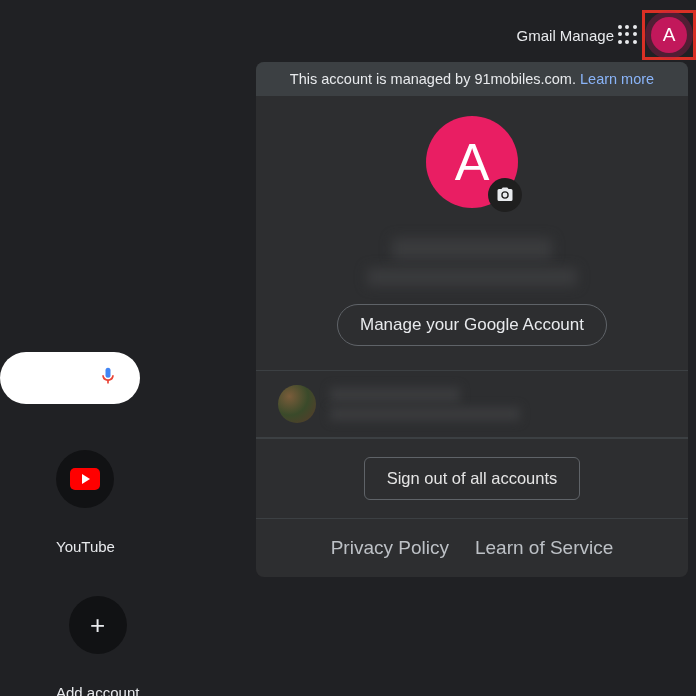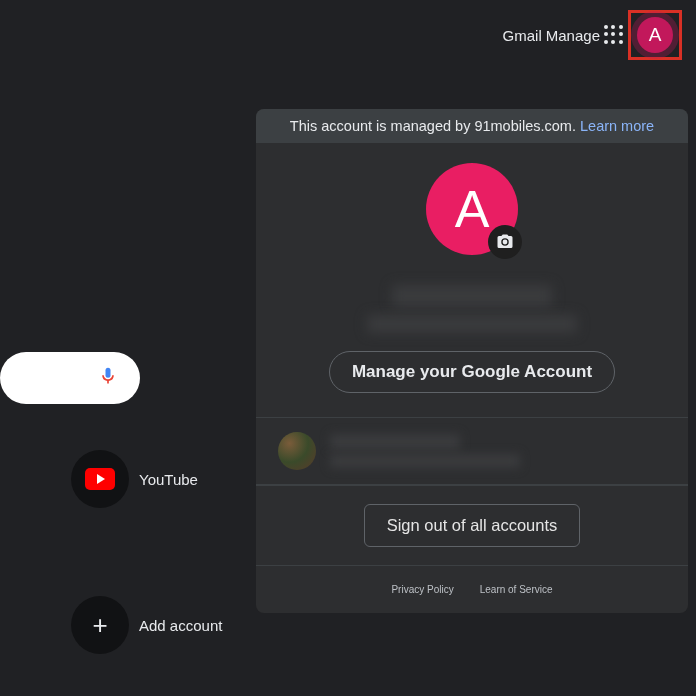--- a/index.html
+++ b/index.html
@@ -10,21 +10,21 @@
       font-family: 'Google Sans', Arial, sans-serif;
       color: #e8eaed;
       overflow: hidden;
       position: relative;
     }
 
     
     .top-nav {
       position: absolute;
       top: 10px;
-      right: 14px;
+      right: 0;
       display: flex;
       align-items: center;
       gap: 4px;
     }
     .nav-link {
       color: #e8eaed;
       font-size: 15px;
       cursor: pointer;
     }
     .apps-grid {
@@ -66,21 +66,20 @@
     
     .account-popup {
       position: absolute;
       top: 62px;
       right: 8px;
       width: 432px;
       background: #2d2e30;
       border-radius: 8px;
       overflow: hidden;
       padding-bottom: 10px;
-      margin-top: 47px;
     }
     .banner {
       background: #3c4043;
       padding: 9px 14px;
       font-size: 14.5px;
       color: #e8eaed;
       text-align: center;
     }
     .banner .learn-more {
       color: #8ab4f8;
@@ -140,21 +139,20 @@
       margin-bottom: 18px;
     }
     .manage-btn {
       border: 1px solid #5f6368;
       border-radius: 22px;
       padding: 10px 22px;
       font-size: 17px;
       color: #e8eaed;
       background: transparent;
       cursor: pointer;
-      font-weight: bold;
     }
     .other-account {
       display: flex;
       align-items: center;
       gap: 14px;
       padding: 14px 22px;
       border-bottom: 1px solid #3c4043;
     }
     .other-avatar {
       width: 38px;
@@ -202,21 +200,21 @@
       background: transparent;
       cursor: pointer;
     }
     .footer-links {
       display: flex;
       justify-content: center;
       gap: 26px;
       padding: 18px 0 8px 0;
     }
     .footer-links span {
-      font-size: 10px;
+      font-size: 19px;
       color: #bdc1c6;
       cursor: pointer;
     }
 
     
     .search-pill {
       position: absolute;
       left: 0;
       top: 352px;
       width: 140px;
@@ -224,25 +222,25 @@
       background: #fff;
       border-radius: 26px;
       display: flex;
       align-items: center;
       justify-content: flex-end;
       padding-right: 22px;
     }
     .mic-icon svg { width: 20px; height: 26px; }
     .shortcut {
       position: absolute;
-      left: 71px;
-      display: flex;
-      flex-direction: row;
-      align-items: center;
-      gap: 10px;
+      left: 56px;
+      display: flex;
+      flex-direction: column;
+      align-items: center;
+      gap: 30px;
     }
     .shortcut.youtube { top: 450px; }
     .shortcut.add { top: 596px; }
     .shortcut-circle {
       width: 58px;
       height: 58px;
       border-radius: 50%;
       background: #111214;
       display: flex;
       align-items: center;

